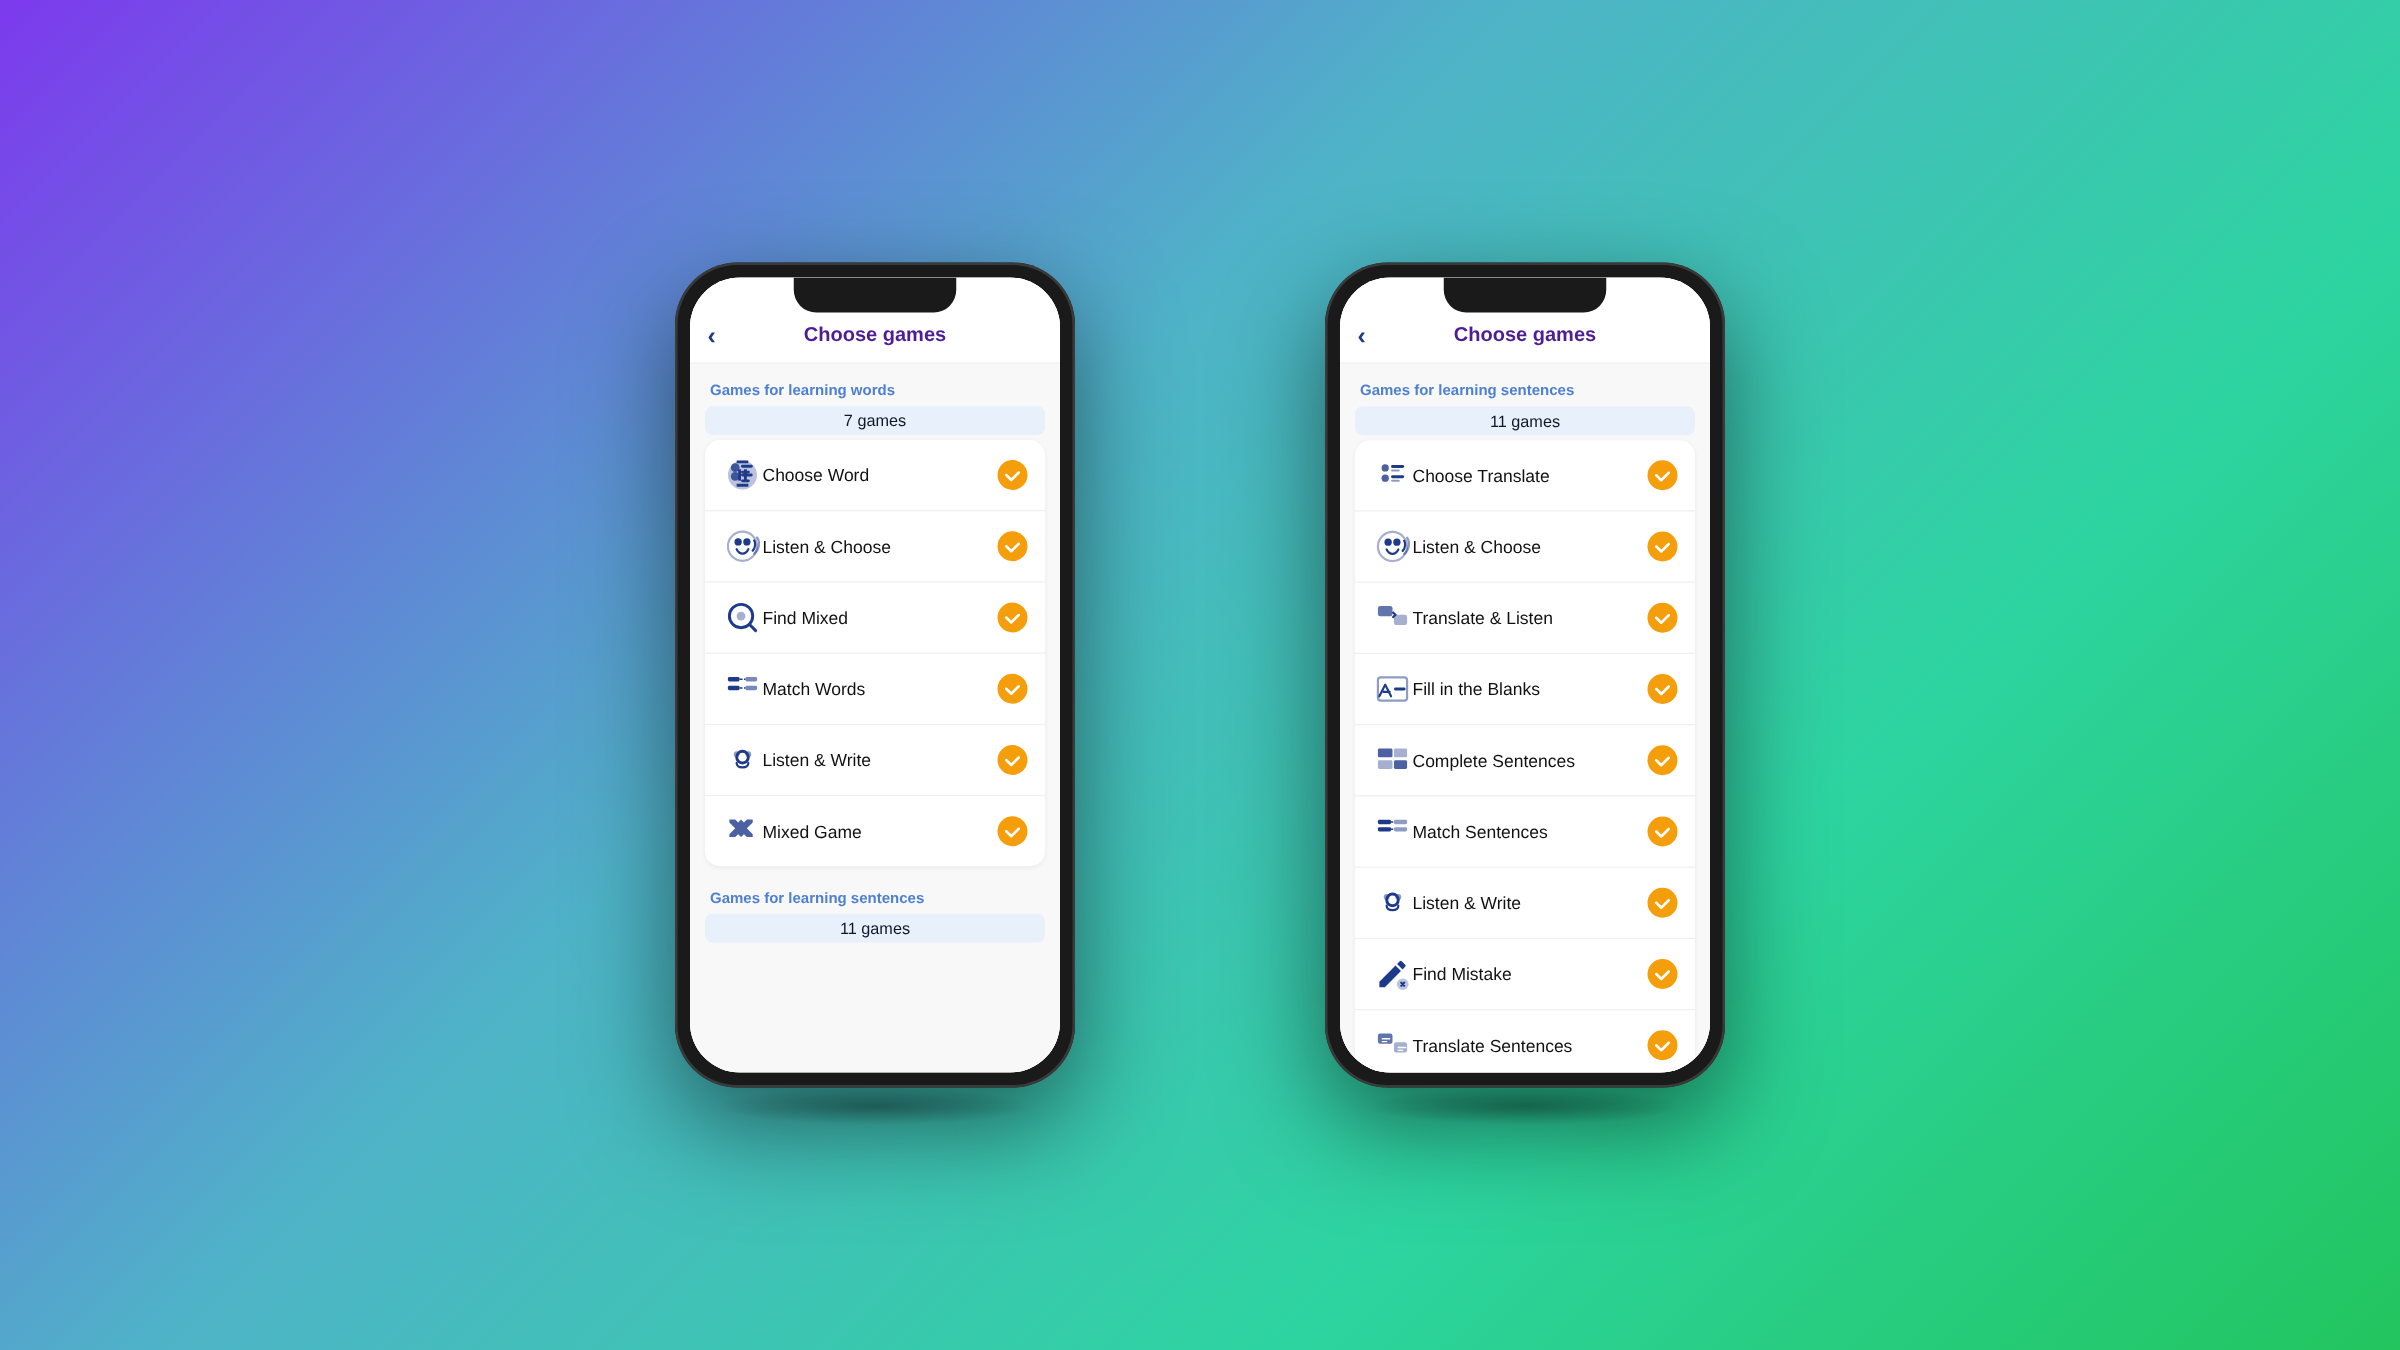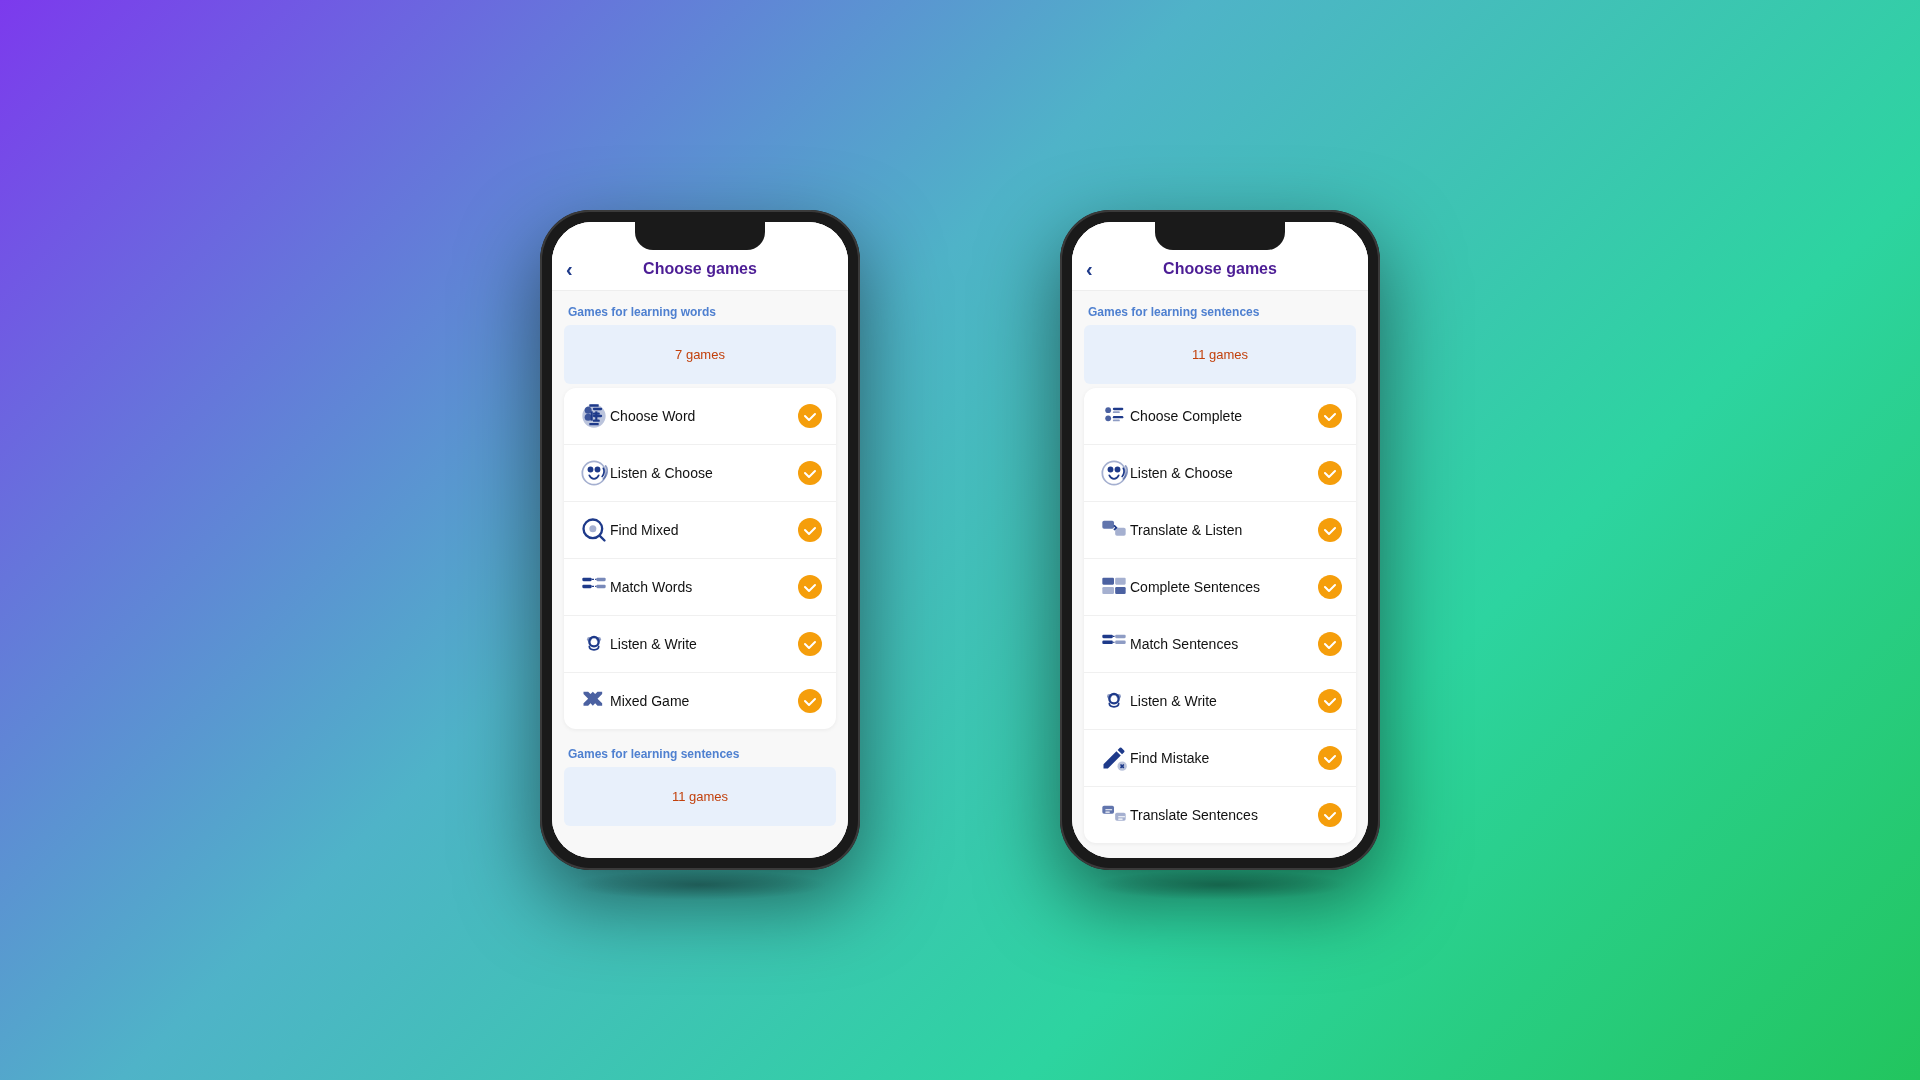--- a/index.html
+++ b/index.html
@@ -100,23 +100,23 @@
       color: #4f80d0;
       font-size: 12px;
       font-weight: 600;
       padding: 14px 16px 6px;
     }
 
     
     .games-count {
       background: #e8f0fb;
       text-align: center;
-      padding: 22px;
+      padding: 4px;
       font-size: 13px;
-      color: #c2410c;
+      color: #0f172a;
       margin: 0 12px 4px;
       border-radius: 6px;
     }
 
     
     .games-list {
       background: white;
       margin: 4px 12px;
       border-radius: 12px;
       overflow: hidden;
@@ -343,21 +343,21 @@
             <span class="game-icon">
               <svg class="icon-svg" viewBox="0 0 24 24">
                   <circle cx="7" cy="7" r="2.5" fill="#1e3a8a" opacity="0.8"></circle>
                   <rect x="11" y="5" width="9" height="2" rx="1" fill="#1e3a8a"></rect>
                   <rect x="11" y="8" width="6" height="1.5" rx="0.75" fill="#1e3a8a" opacity="0.5"></rect>
                   <circle cx="7" cy="14" r="2.5" fill="#1e3a8a" opacity="0.8"></circle>
                   <rect x="11" y="12" width="9" height="2" rx="1" fill="#1e3a8a"></rect>
                   <rect x="11" y="15" width="6" height="1.5" rx="0.75" fill="#1e3a8a" opacity="0.5"></rect>
                 </svg>
             </span>
-            <span class="game-name">Choose Complete</span>
+            <span class="game-name">Choose Translate</span>
             <span class="check-icon">
               <svg viewBox="0 0 14 14" fill="none">
                   <path d="M2 7l4 4 6-6" stroke="white" stroke-width="2" stroke-linecap="round" stroke-linejoin="round"></path>
                 </svg>
             </span>
           </div>
 
           <div class="game-item">
             <span class="game-icon">
               <svg class="icon-svg" viewBox="0 0 24 24">
@@ -386,20 +386,35 @@
                 </svg>
             </span>
             <span class="game-name">Translate &amp; Listen</span>
             <span class="check-icon">
               <svg viewBox="0 0 14 14" fill="none">
                   <path d="M2 7l4 4 6-6" stroke="white" stroke-width="2" stroke-linecap="round" stroke-linejoin="round"></path>
                 </svg>
             </span>
           </div>
 
+          <div class="game-item">
+            <span class="game-icon">
+              <svg class="icon-svg" viewBox="0 0 24 24">
+                  <rect x="2" y="4" width="20" height="16" rx="2" fill="none" stroke="#1e3a8a" stroke-width="1.5" opacity="0.5"></rect>
+                  <path d="M3 17l4-8 4 8M6 14h4" stroke="#1e3a8a" stroke-width="1.5" stroke-linecap="round" stroke-linejoin="round" fill="none"></path>
+                  <line x1="14" y1="12" x2="20" y2="12" stroke="#1e3a8a" stroke-width="2" stroke-linecap="round"></line>
+                </svg>
+            </span>
+            <span class="game-name">Fill in the Blanks</span>
+            <span class="check-icon">
+              <svg viewBox="0 0 14 14" fill="none">
+                  <path d="M2 7l4 4 6-6" stroke="white" stroke-width="2" stroke-linecap="round" stroke-linejoin="round"></path>
+                </svg>
+            </span>
+          </div>
 
           <div class="game-item">
             <span class="game-icon">
               <svg class="icon-svg" viewBox="0 0 24 24">
                   <rect x="2" y="4" width="10" height="6" rx="1" fill="#1e3a8a" opacity="0.8"></rect>
                   <rect x="2" y="12" width="10" height="6" rx="1" fill="#1e3a8a" opacity="0.4"></rect>
                   <rect x="13" y="4" width="9" height="6" rx="1" fill="#1e3a8a" opacity="0.4"></rect>
                   <rect x="13" y="12" width="9" height="6" rx="1" fill="#1e3a8a" opacity="0.8"></rect>
                 </svg>
             </span>

